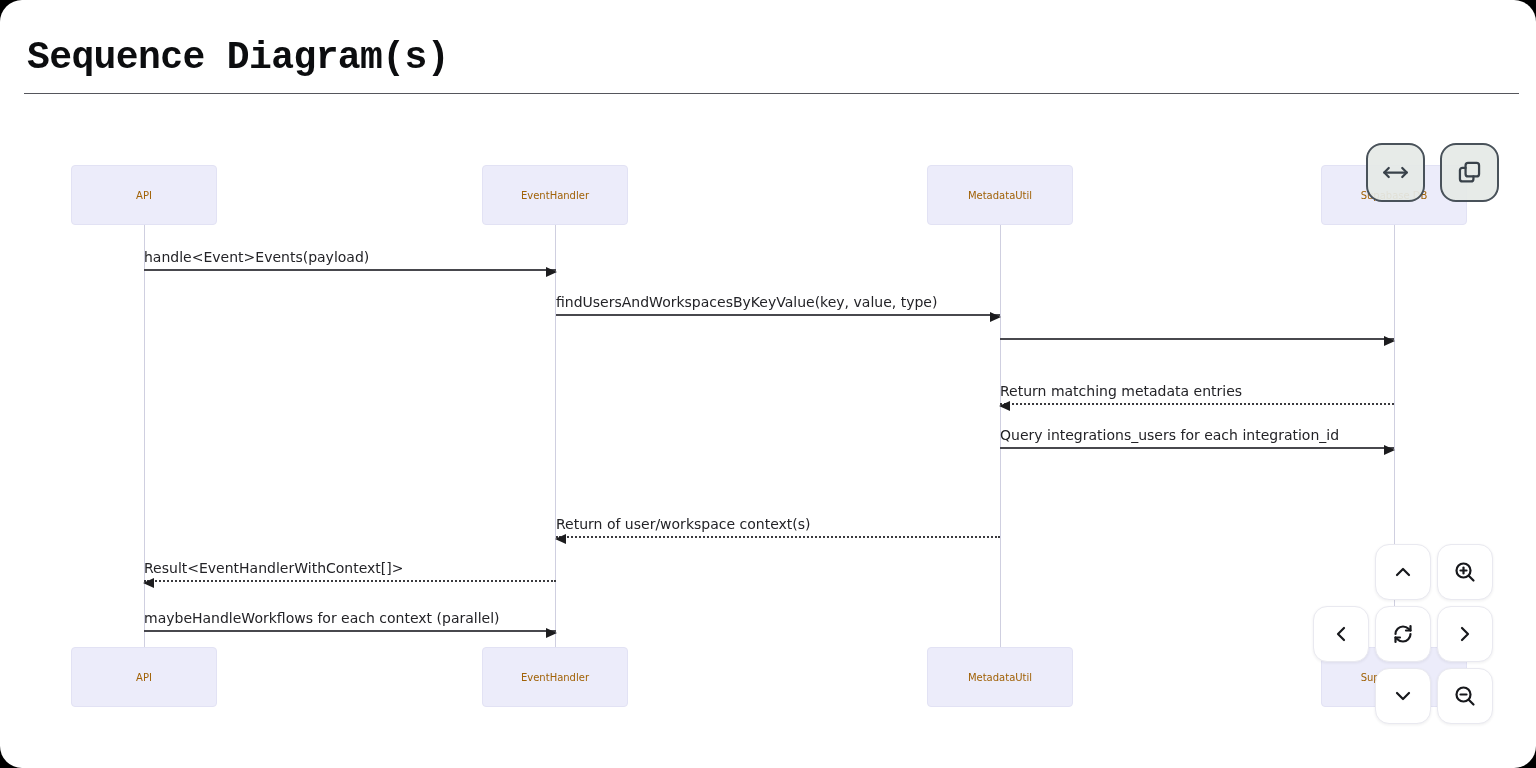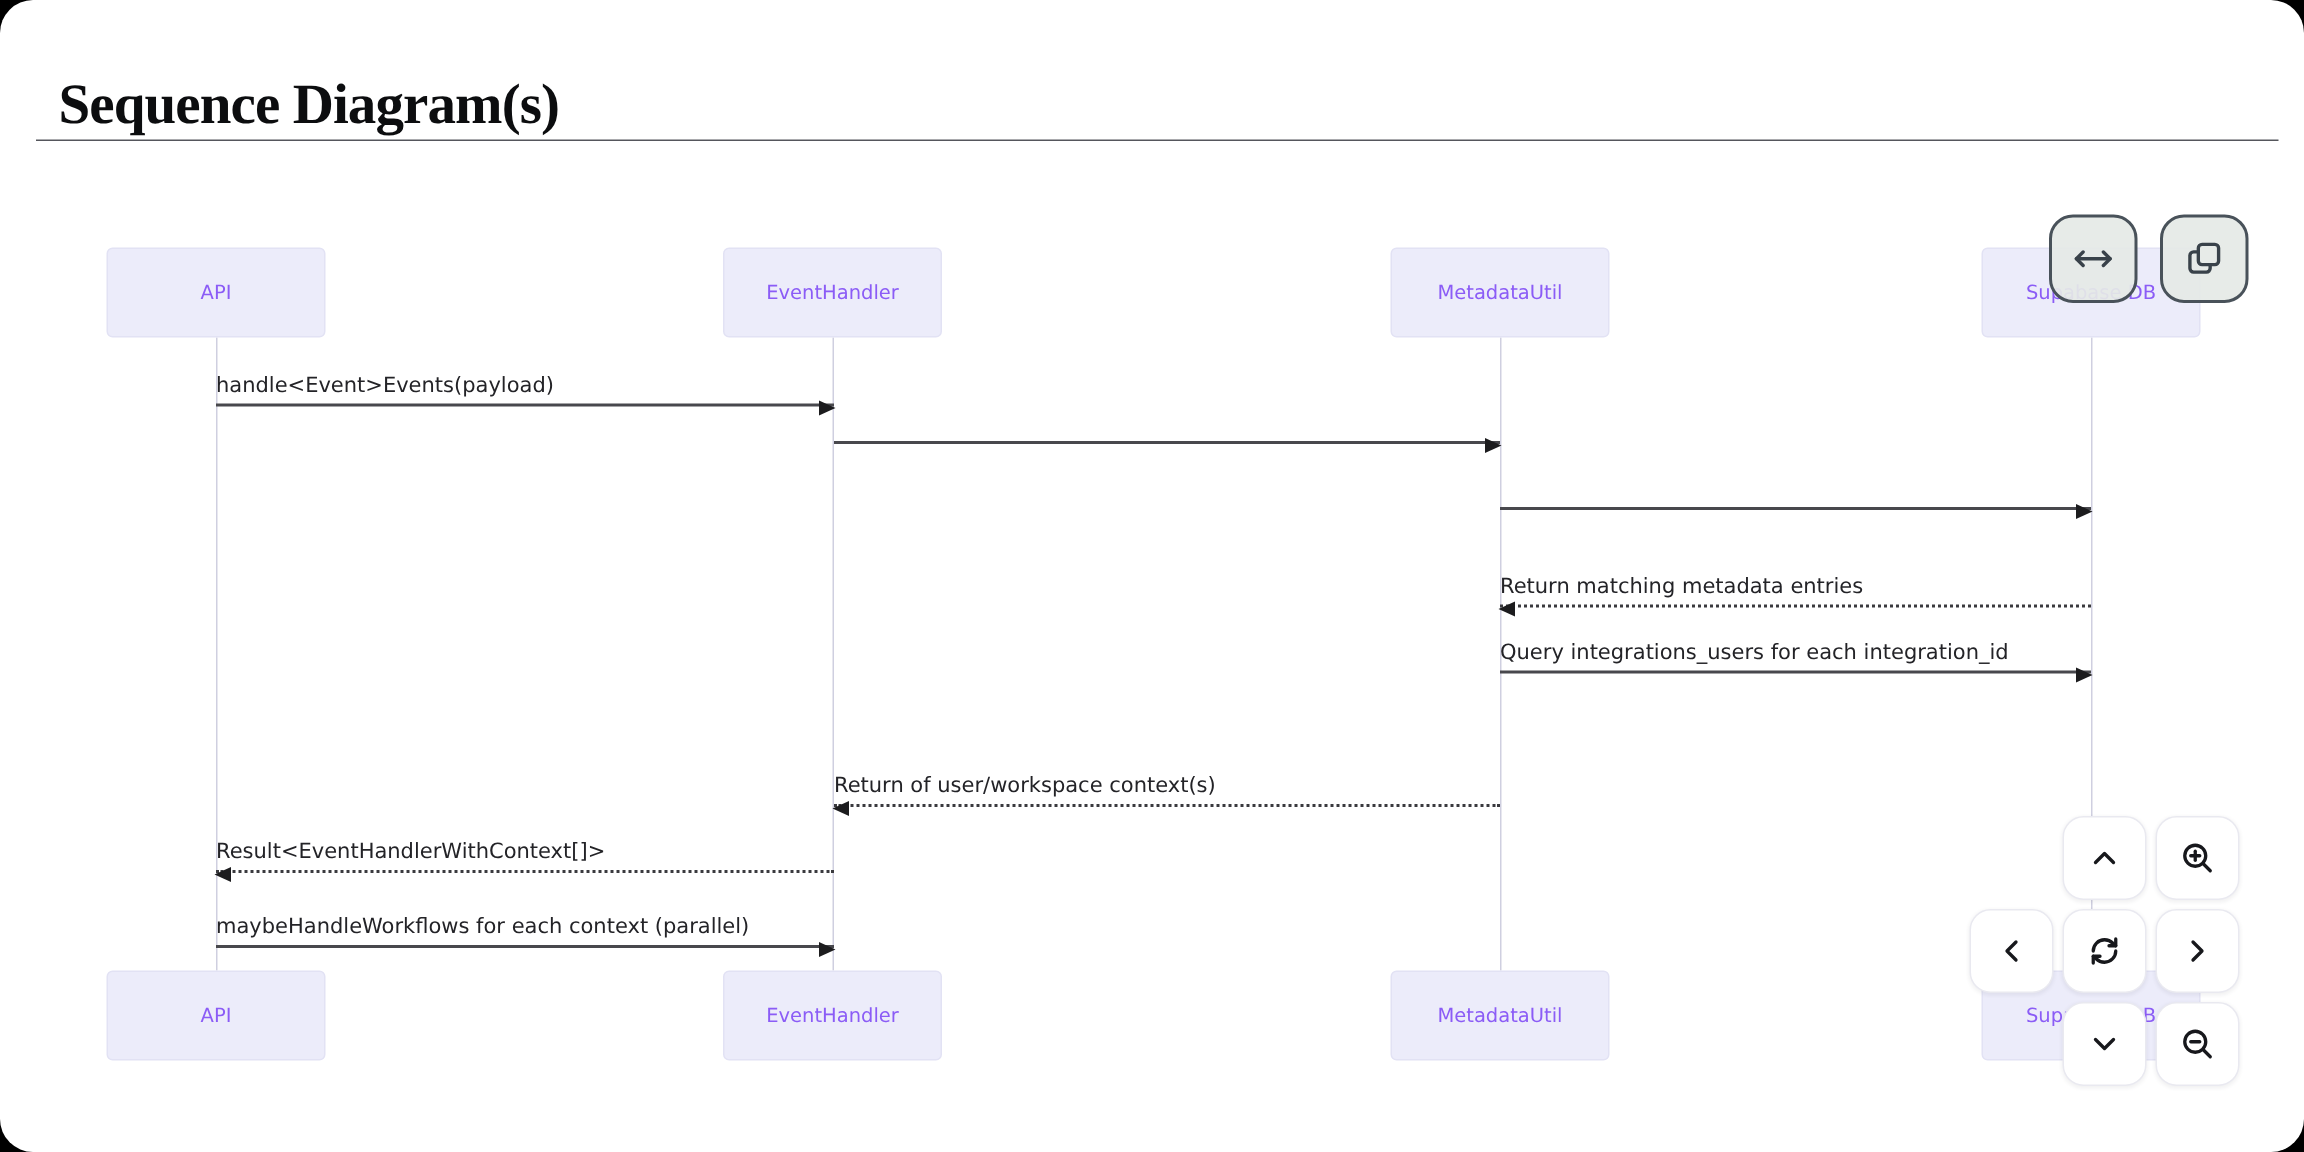--- a/index.html
+++ b/index.html
@@ -3,32 +3,32 @@
 <meta charset="utf-8">
 <style>
   * { box-sizing: border-box; }
   html,body { margin:0; padding:0; background:#000; }
   .page {
     position:relative; width:1536px; height:768px;
     background:#fff; border-radius:22px; overflow:hidden;
     font-family:"DejaVu Sans", sans-serif;
   }
   .title {
-    position:absolute; left:27px; top:36px; margin:12px;
-    font-family:Liberation Serif, serif; font-weight:700;
+    position:absolute; left:27px; top:36px; margin:0;
+    font-family:Liberation Mono, monospace; font-weight:700;
     font-size:38px; letter-spacing:-0.6px; color:#0c0d0f; white-space:nowrap;
   }
   .rule { position:absolute; left:24px; top:93px; width:1495px; height:0; border-top:1.4px solid #55565c; }
 
   
   .actor-box {
     position:absolute; width:146px; height:60px;
     background:#ECECFA; border:1px solid #e2e2f4; border-radius:4px;
     display:flex; align-items:center; justify-content:center;
-    font-size:13px; color:#8b5cf6; z-index:1;
+    font-size:10px; color:#a16207; z-index:1;
   }
   .lifeline { position:absolute; top:225px; height:422px; width:1px; background:#cfcfe0; z-index:0; }
 
   
   .msg { position:absolute; z-index:2; }
   .msg-label {
     text-align:left; font-size:14px; line-height:17px;
     color:#232327; margin-bottom:3px; white-space:nowrap;
   }
   .msg-line { position:relative; height:0; }
@@ -83,20 +83,21 @@
   <div class="actor-box" style="left:71px;  top:647px">API</div>
   <div class="actor-box" style="left:482px; top:647px">EventHandler</div>
   <div class="actor-box" style="left:927px; top:647px">MetadataUtil</div>
   <div class="actor-box" style="left:1321px;top:647px">Supabase DB</div>
 
   <div class="msg solid right" style="left:144px; top:249px; width:412px">
     <div class="msg-label">handle&lt;Event&gt;Events(payload)</div>
     <div class="msg-line"></div>
   </div>
   <div class="msg solid right" style="left:556px; top:294px; width:444px">
+    <div class="msg-label">findUsersAndWorkspacesByKeyValue(key, value, type)</div>
     <div class="msg-line"></div>
   </div>
   <div class="msg solid right" style="left:1000px; top:338px; width:394px">
     <div class="msg-line"></div>
   </div>
   <div class="msg solid right" style="left:1000px; top:427px; width:394px">
     <div class="msg-label">Query integrations_users for each integration_id</div>
     <div class="msg-line"></div>
   </div>
   <div class="msg dotted left" style="left:1000px; top:383px; width:394px">

